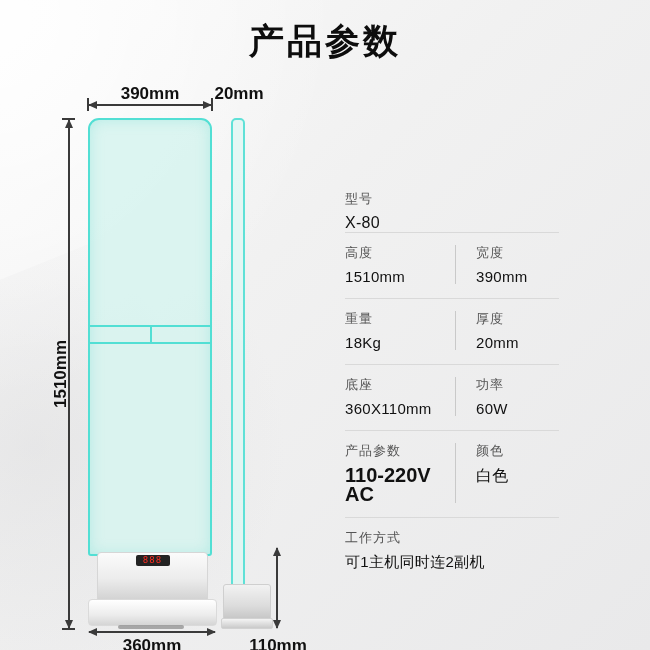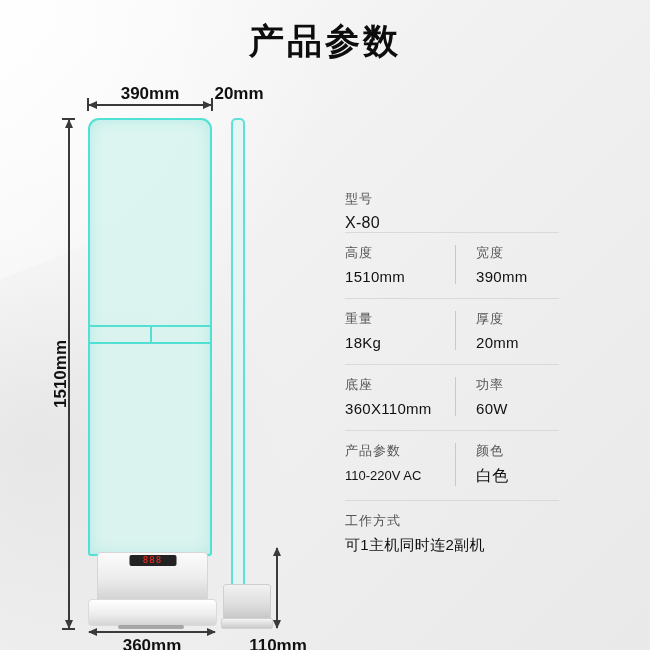--- a/index.html
+++ b/index.html
@@ -61,21 +61,21 @@
   }
 
   
   .base-main {
     position:absolute; left:97px; top:552px; width:109px; height:47px;
     background:linear-gradient(180deg,#fbfbfb 0%,#ececec 55%,#d2d2d2 100%);
     border:1px solid #d6d6d6; border-radius:4px 4px 0 0;
   }
   .led {
     position:absolute; left:50%; top:2px; transform:translateX(-50%);
-    width:47px; height:11px; background:#232323; border-radius:2px;
+    width:34px; height:11px; background:#232323; border-radius:2px;
     color:#ff2d20; font-size:9px; line-height:11px; text-align:center;
     font-family:"DejaVu Sans Mono","Liberation Mono",monospace; letter-spacing:1px;
   }
   .base-plate {
     position:absolute; left:88px; top:599px; width:127px; height:25px;
     background:linear-gradient(180deg,#ffffff 0%,#ececec 60%,#d5d5d5 100%);
     border:1px solid #dadada; border-radius:4px;
   }
   .base-shadow { position:absolute; left:118px; top:625px; width:66px; height:4px;
     background:#8f8f8f; border-radius:2px; opacity:.75; }
@@ -93,21 +93,21 @@
   .specs { position:absolute; left:345px; top:190px; width:214px; }
   .spec-label { font-size:13px; color:#555; margin-bottom:6px; letter-spacing:1px; }
   .spec-value { font-size:15px; font-weight:normal; color:#111; letter-spacing:.3px; }
   .spec-value.lg { font-size:16px; }
   .spec-model { border-bottom:1px solid #d9d9d9; }
   .spec-row { display:flex; padding:11px 0 13px 0; border-bottom:1px solid #d9d9d9; }
   .spec-row.last { border-bottom:none; }
   .cell-l { width:110px; flex:0 0 110px; }
   .cell-r { flex:1; padding-left:20px; }
   .vdiv { width:1px; background:#c9c9c9; align-self:stretch; margin:1px 0; }
-  .val-line { font-size:13px; font-weight:normal; color:#111; line-height:19px; }
+  .val-line { font-size:20px; font-weight:bold; color:#111; line-height:19px; }
 </style>
 </head>
 <body>
 
 <div class="canvas">
   <div class="bg-streak"></div>
   <div class="bg-streak2"></div>
 
   <div class="page-title">产品参数</div>
 

